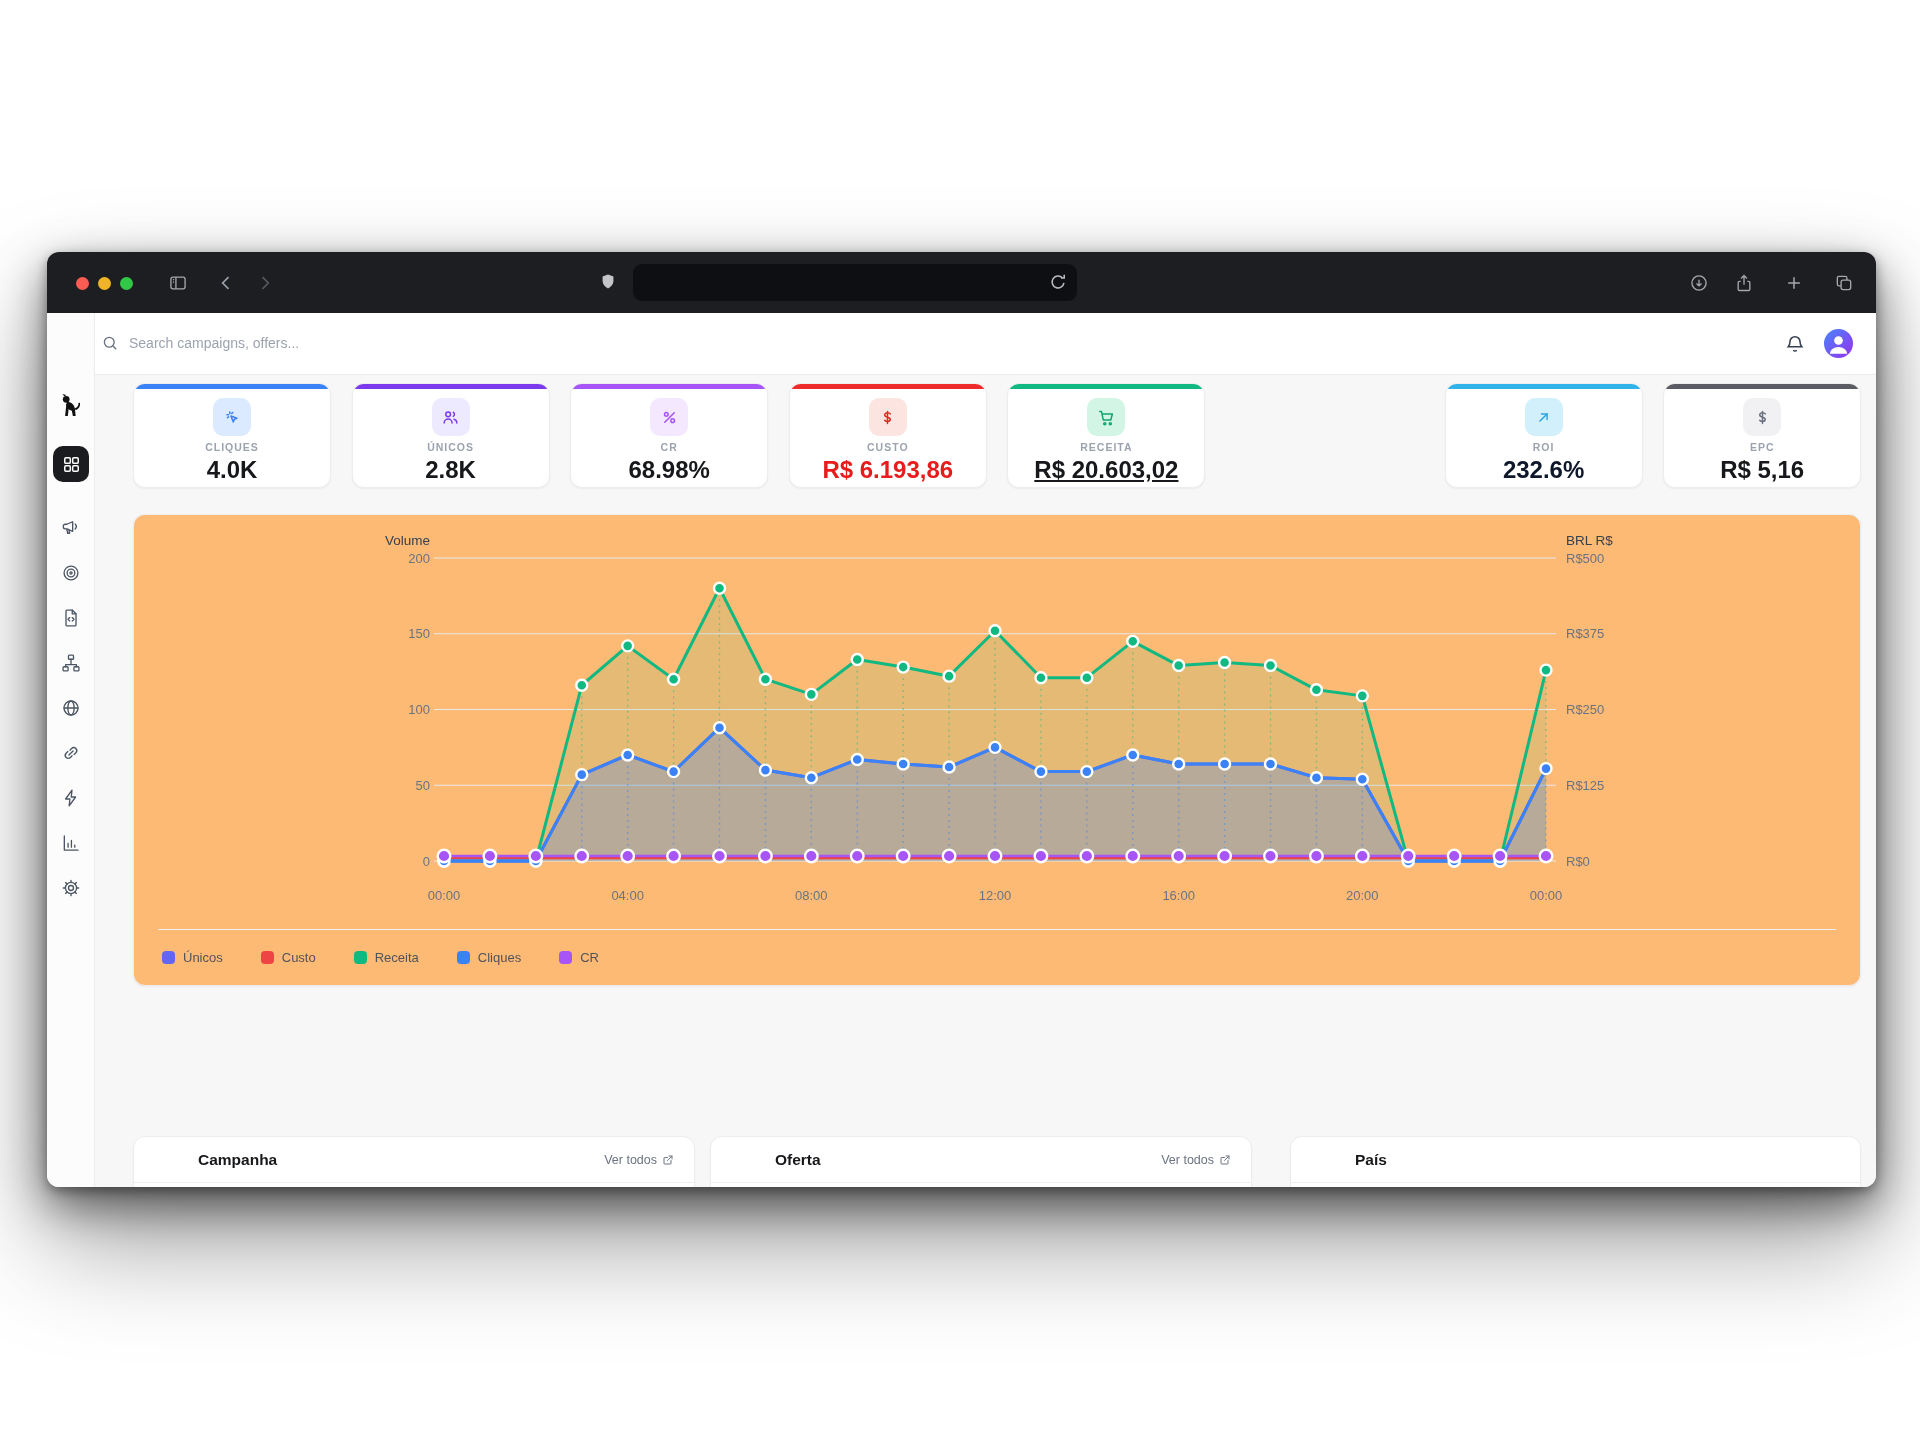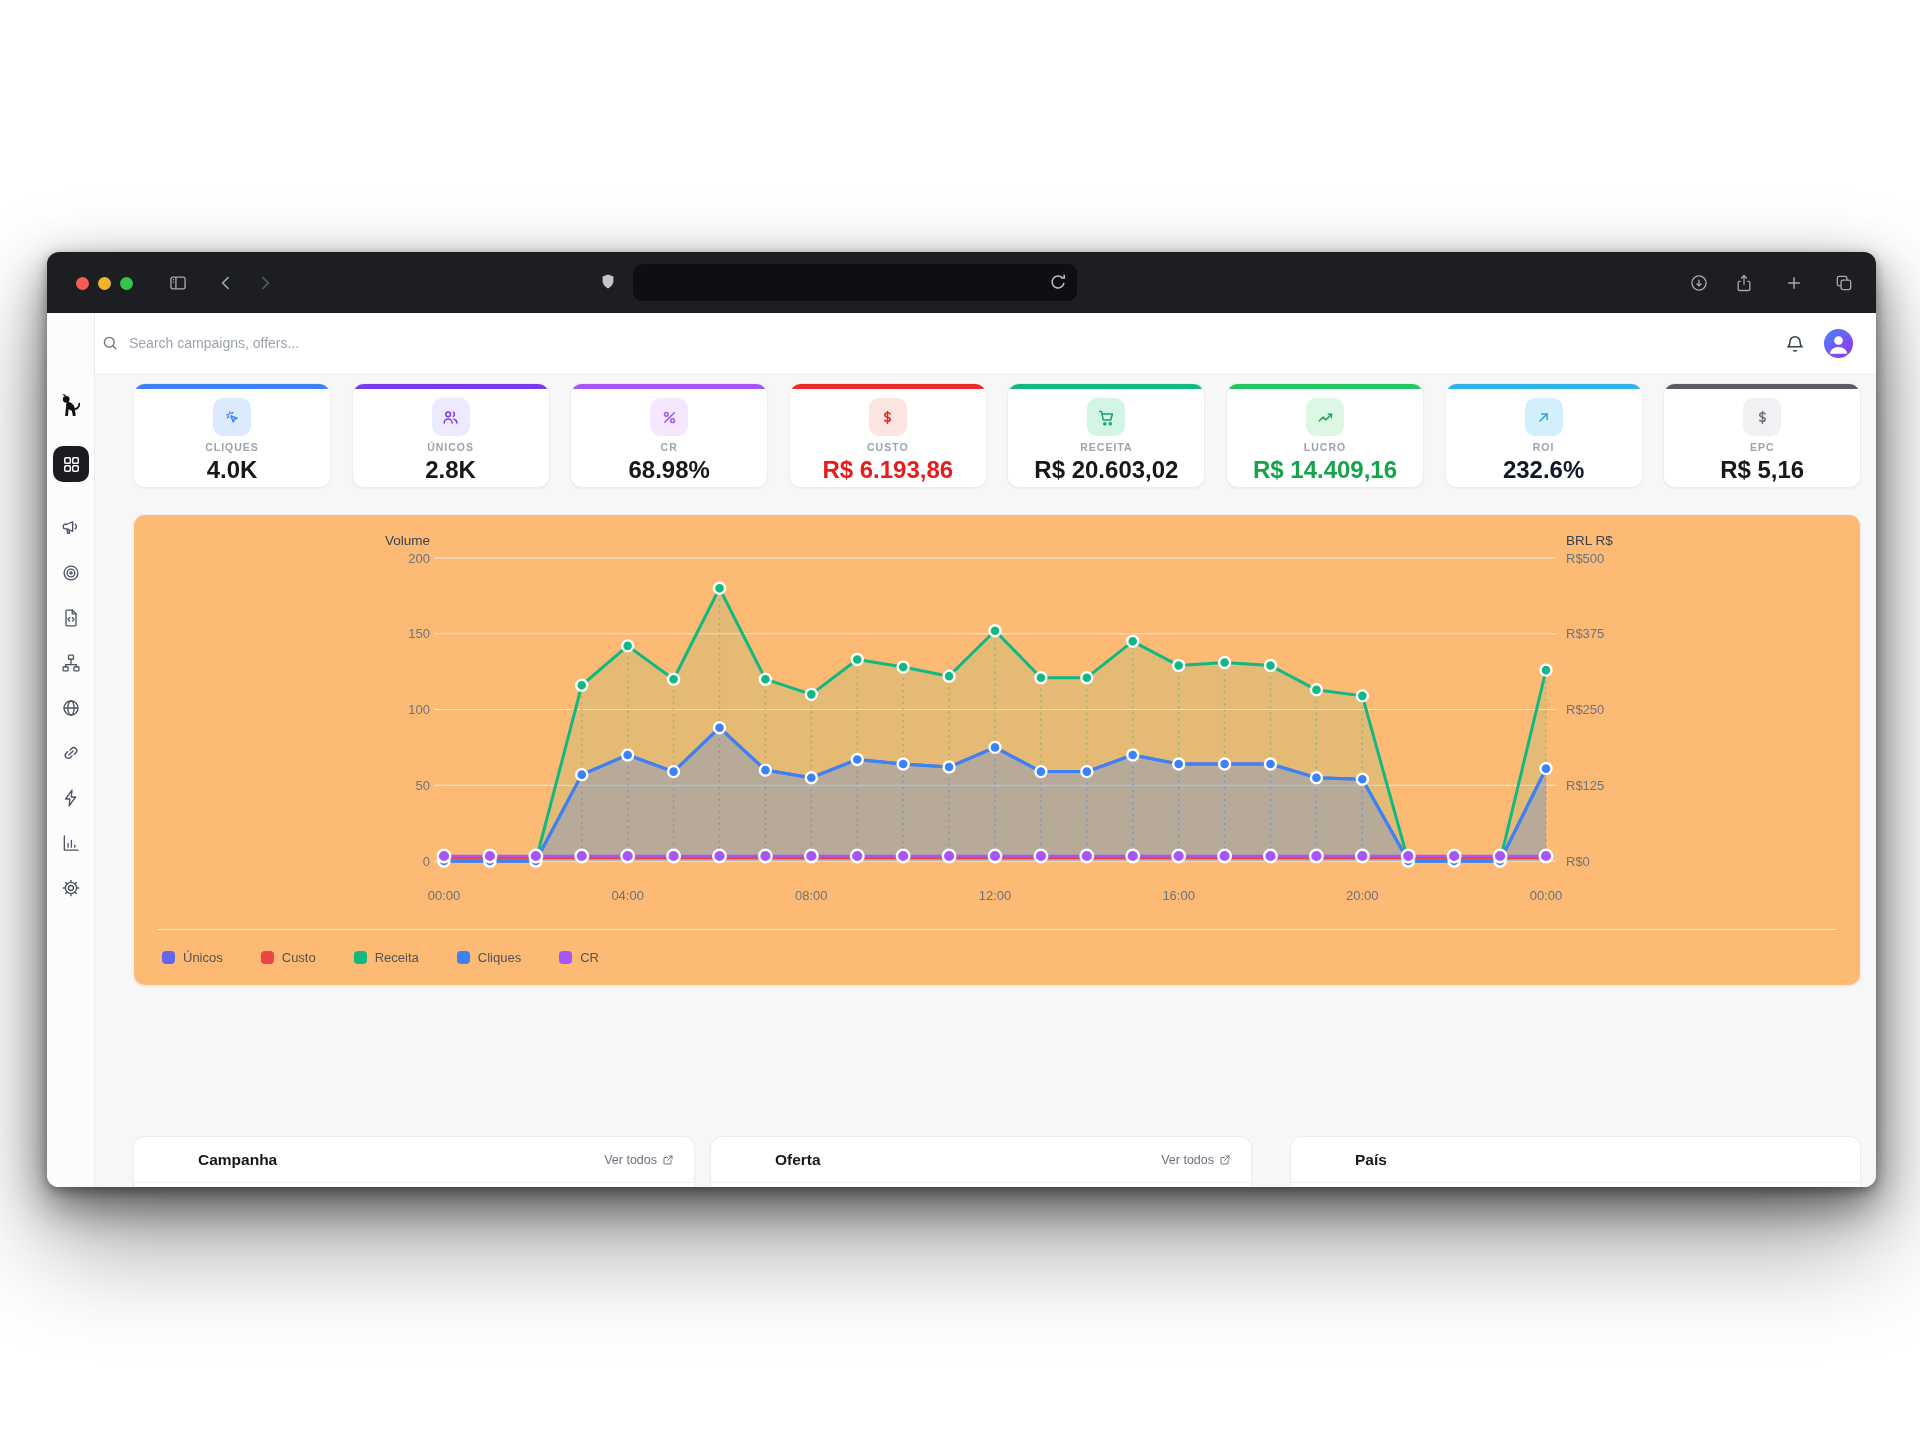--- a/index.html
+++ b/index.html
@@ -258,32 +258,21 @@
         <div class="kpi" style="left: 960.4px;">
           <div class="kpi-top" style="background: rgb(16, 185, 129);"></div>
           <div class="kpi-icbox" style="background: rgb(210, 245, 230); color: rgb(16, 165, 111);">
             <svg viewBox="0 0 24 24" fill="none" stroke="currentColor" stroke-width="1.9" stroke-linecap="round" stroke-linejoin="round">
               <circle cx="9.8" cy="19.8" r="1.3"></circle>
               <circle cx="16.8" cy="19.8" r="1.3"></circle>
               <path d="M3.5 4.5h2.2l2.2 10.6h9.5l2-7.6H7"></path>
             </svg>
           </div>
           <div class="kpi-label">RECEITA</div>
-          <div class="kpi-value" style="color: rgb(23, 24, 27);">R$ 20.603,02</div>
-        </div>
-        <div class="kpi" style="left: 1179px;">
-          <div class="kpi-top" style="background: rgb(34, 197, 94);"></div>
-          <div class="kpi-icbox" style="background: rgb(220, 247, 227); color: rgb(34, 168, 85);">
-            <svg viewBox="0 0 24 24" fill="none" stroke="currentColor" stroke-width="1.9" stroke-linecap="round" stroke-linejoin="round">
-              <path d="M4 16.5l5-5 3.5 3.5 7-7"></path>
-              <path d="M15.5 8h4v4"></path>
-            </svg>
-          </div>
-          <div class="kpi-label">LUCRO</div>
-          <div class="kpi-value" style="color: rgb(22, 163, 74);">R$ 14.409,16</div>
+          <div class="kpi-value" style="color: rgb(23, 24, 27); text-decoration: underline;">R$ 20.603,02</div>
         </div>
         <div class="kpi" style="left: 1397.6px;">
           <div class="kpi-top" style="background: rgb(47, 179, 232);"></div>
           <div class="kpi-icbox" style="background: rgb(210, 240, 251); color: rgb(45, 165, 223);">
             <svg viewBox="0 0 24 24" fill="none" stroke="currentColor" stroke-width="1.9" stroke-linecap="round" stroke-linejoin="round">
               <path d="M7.5 16.5l9-9"></path>
               <path d="M9.5 7.5h7v7"></path>
             </svg>
           </div>
           <div class="kpi-label">ROI</div>

